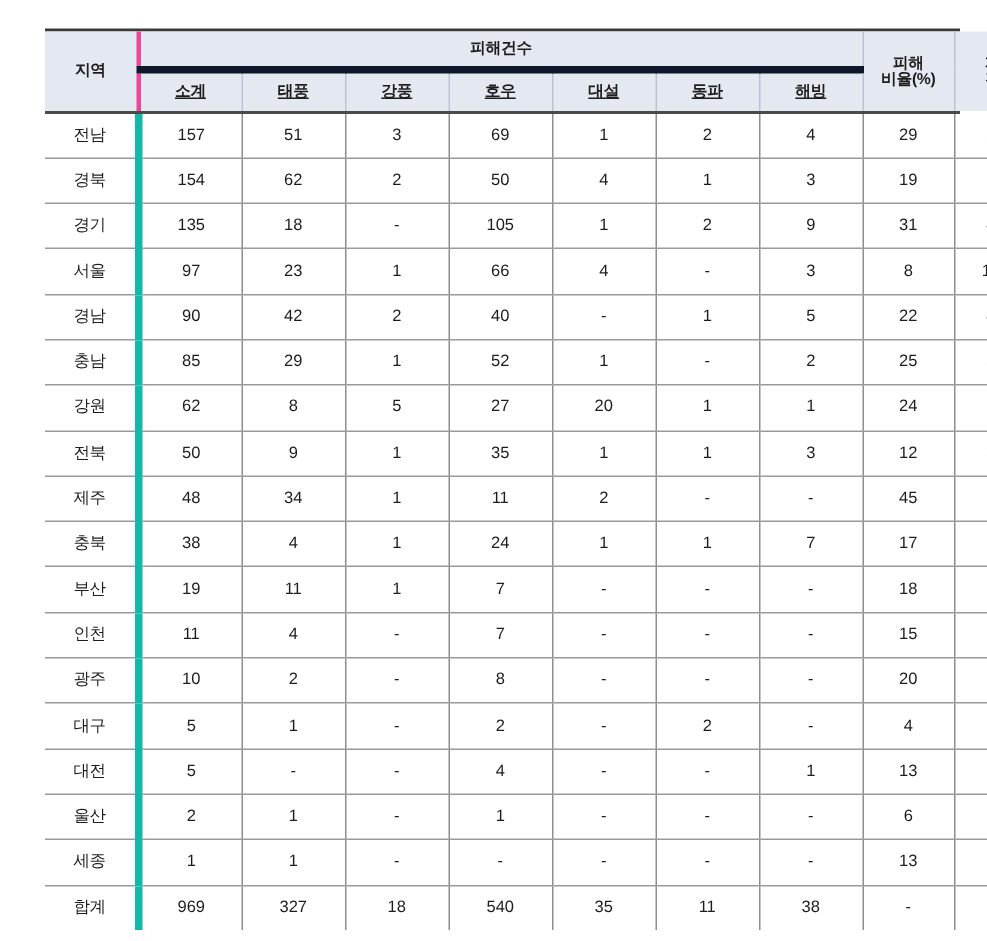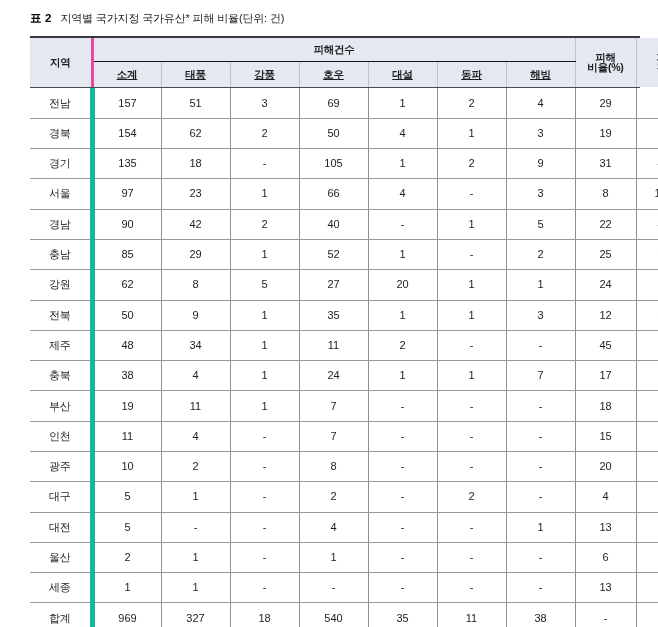--- a/index.html
+++ b/index.html
@@ -83,21 +83,21 @@
     letter-spacing: -0.2px;
   }
   thead th.last-col { border-right: none; }
   thead tr.grp-row th { height: 23px; }
   thead tr.sub-row th { height: 25px; text-decoration: underline; }
 
   th.region-head {
     border-right: 3px solid #ec4899;
   }
   th.group-head {
-    border-bottom: 1px solid #0f172a;
+    border-bottom: 5px solid #0f172a;
   }
   th.rate-head,
   th.desig-head {
     line-height: 1.25;
   }
 
   
   .top-rule {
     height: 2px;
     background: #3a3a3a;
@@ -136,24 +136,20 @@
   col.c-num    { width: 69px; }
   col.c-rate   { width: 61px; }
   col.c-desig  { width: 61px; }
 </style>
 </head>
 <body>
 
 <div class="page">
 
   <div class="caption">
-    <div class="caption-line1">
-      <span class="caption-tag">표 2</span>
-      <span class="caption-title">지역별 국가지정 국가유산* 피해 비율(단위: 건)</span>
-    </div>
   </div>
 
   <div class="table-wrap">
     <div class="top-rule"></div>
 
     <table class="data-table">
       <colgroup>
         <col class="c-region">
         <col class="c-num">
           <col class="c-num">

